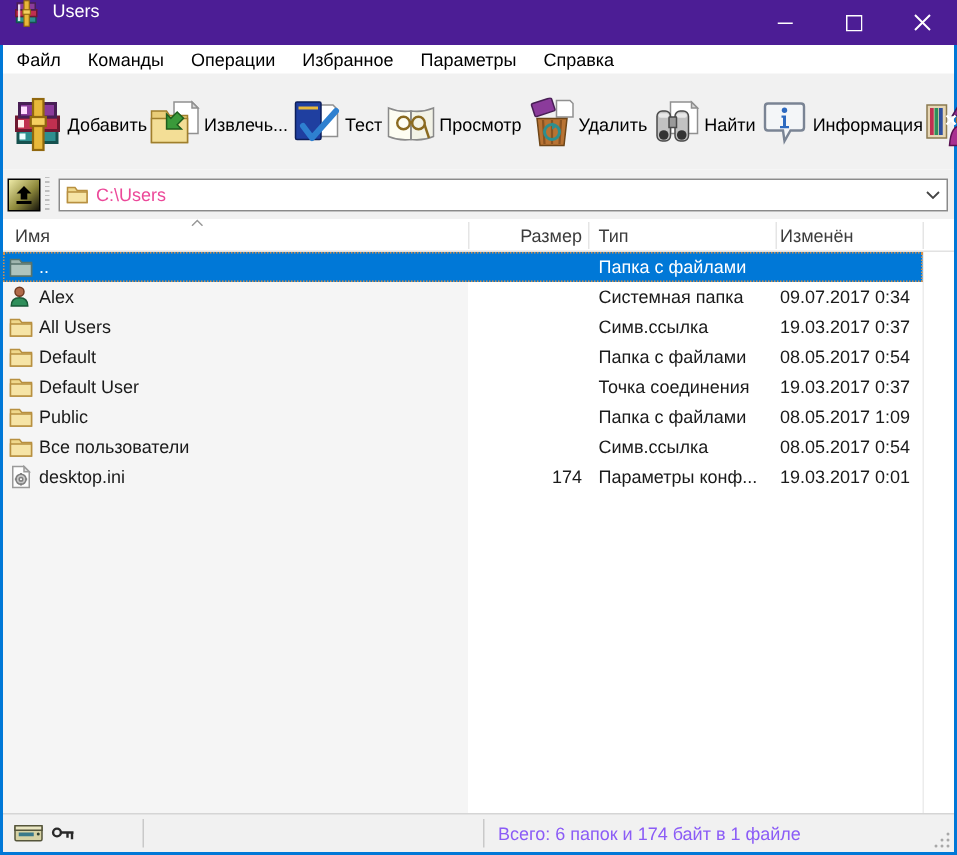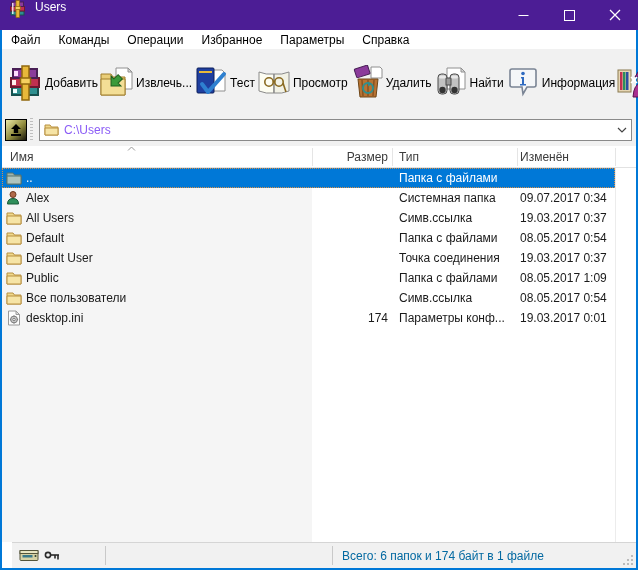--- a/index.html
+++ b/index.html
@@ -26,21 +26,21 @@
   .tbtn .tlabel{ margin-top:1px; white-space:nowrap; }
   .tsep{ width:1px; background:#C8C8C8; margin:5px 4px; }
 
   
   .addrrow{ height:33px; background:#F1F1F1; display:flex; align-items:center; position:relative; flex:0 0 auto; }
   .addrrow .gripper{ height:24px; margin:0 2px 0 3px; }
   .upbtn{ width:22px; height:22px; border:1px solid #000; margin-left:3px;
           background:linear-gradient(135deg,#EDE9A6 0%,#8F8A3C 55%,#17150B 100%);
           display:flex; align-items:center; justify-content:center; }
   .combo{ flex:1; height:22px; margin:0 4px 0 4px; background:#FFF; border:1px solid #8A8A8A;
-          display:flex; align-items:center; font-size:12px; color:#8b5cf6; }
+          display:flex; align-items:center; font-size:12px; color:#ec4899; }
   .combo .cfold{ margin:0 5px 0 4px; }
   .combo .cpath{ flex:1; }
   .combo .cdrop{ width:18px; display:flex; align-items:center; justify-content:center; align-self:stretch; }
 
   
   .list{ flex:1; background:#FFF; display:flex; flex-direction:column; position:relative; overflow:hidden; }
   .lheader{ height:22px; position:relative; background:#FFF; border-bottom:1px solid #E2E2E2; font-size:12px; color:#3C3C3C; flex:0 0 auto; }
   .lheader .hcell{ position:absolute; top:0; height:22px; display:flex; align-items:center; }
   .hsep{ position:absolute; top:2px; height:18px; width:1px; background:#E5E5E5; }
   .sortglyph{ position:absolute; left:125px; top:0px; }
@@ -50,21 +50,21 @@
   .rows{ position:relative; }
   .lrow{ position:relative; height:20px; font-size:12px; color:#1A1A1A; width:613px; }
   .lrow .ricon{ position:absolute; left:4px; top:2px; width:16px; height:16px; }
   .lrow .rname{ position:absolute; left:24px; top:0; height:20px; line-height:20px; white-space:nowrap; }
   .lrow .rsize{ position:absolute; left:310px; width:76px; top:0; height:20px; line-height:20px; text-align:right; }
   .lrow .rtype{ position:absolute; left:397px; top:0; height:36px; line-height:20px; white-space:nowrap; }
   .lrow .rdate{ position:absolute; left:518px; top:0; height:20px; line-height:20px; white-space:nowrap; }
   .lrow.selected{ background:#0078D7; color:#FFF; outline:1px dotted #D89048; outline-offset:-1px; }
 
   
-  .statusbar{ height:26px; background:#F1F1F1; border-top:1px solid #D5D5D5; position:relative; flex:0 0 auto; font-size:12px; color:#0369a1;margin-left:10px; }
+  .statusbar{ height:26px; background:#F1F1F1; border-top:1px solid #D5D5D5; position:relative; flex:0 0 auto; font-size:12px; color:#8b5cf6; }
   .sb-icons{ position:absolute; left:7px; top:4px; display:flex; gap:4px; align-items:center; }
   .sb-sep{ position:absolute; top:3px; bottom:3px; width:1px; background:#C9C9C9; }
   .sb-text{ position:absolute; left:330px; top:0; height:100%; display:flex; align-items:center; }
   .sb-grip{ position:absolute; right:2px; bottom:2px; }
 </style>
 </head>
 <body>
 
 <div class="window">
 

